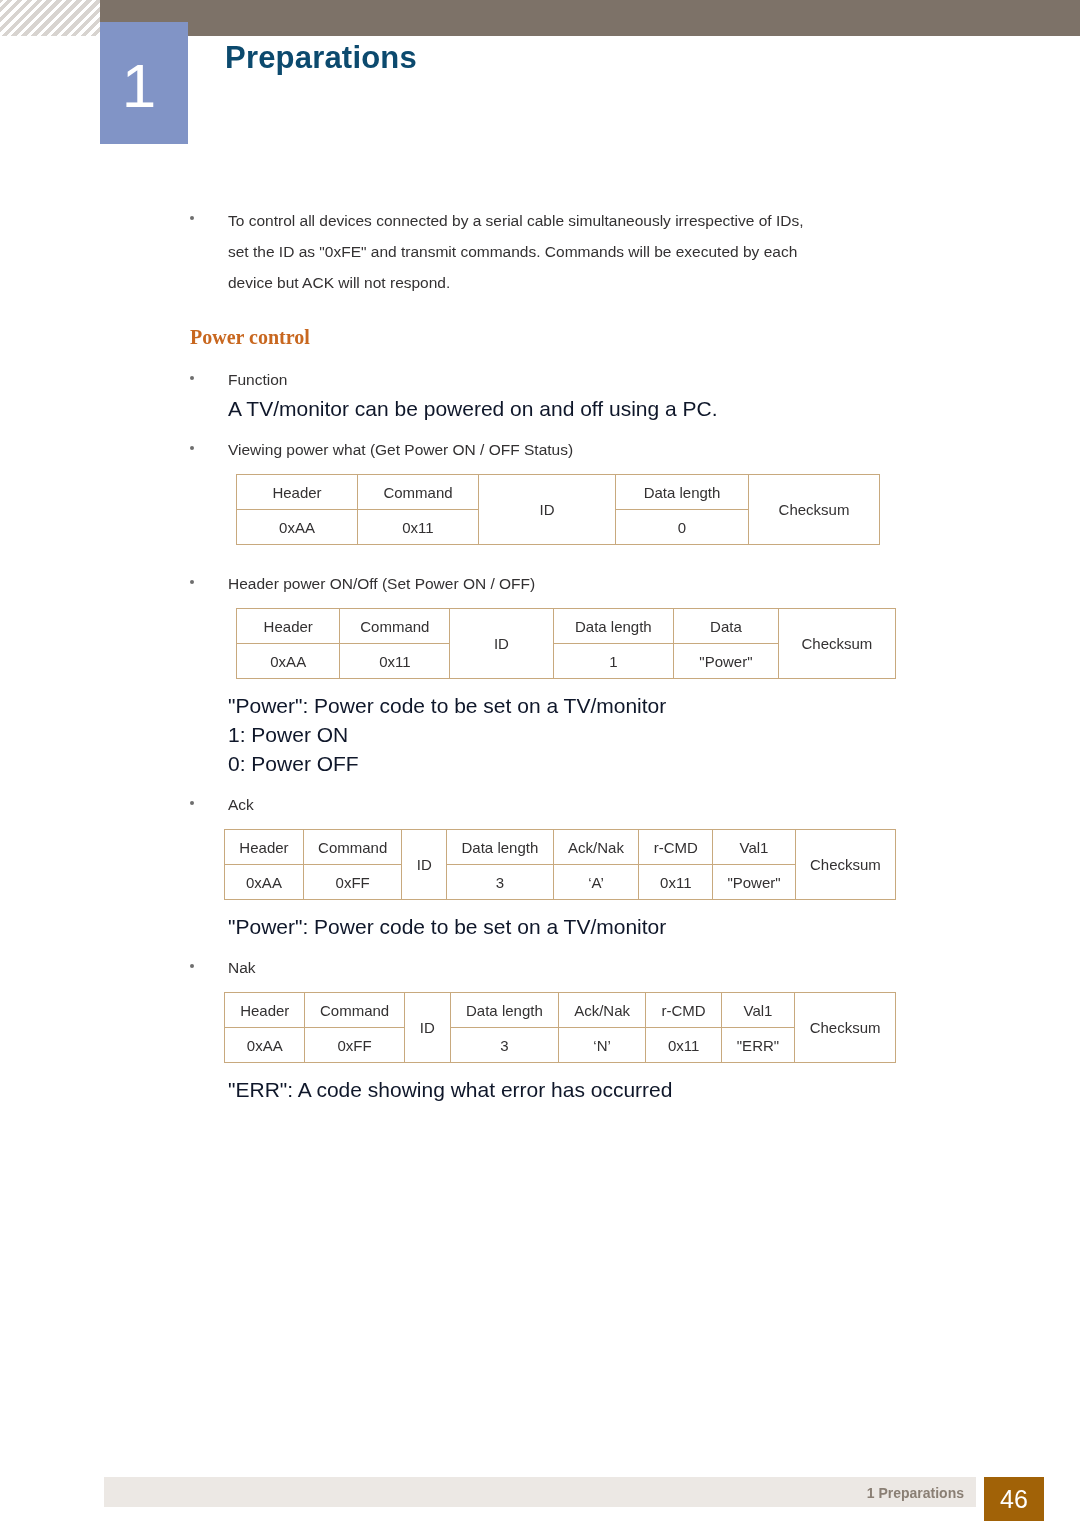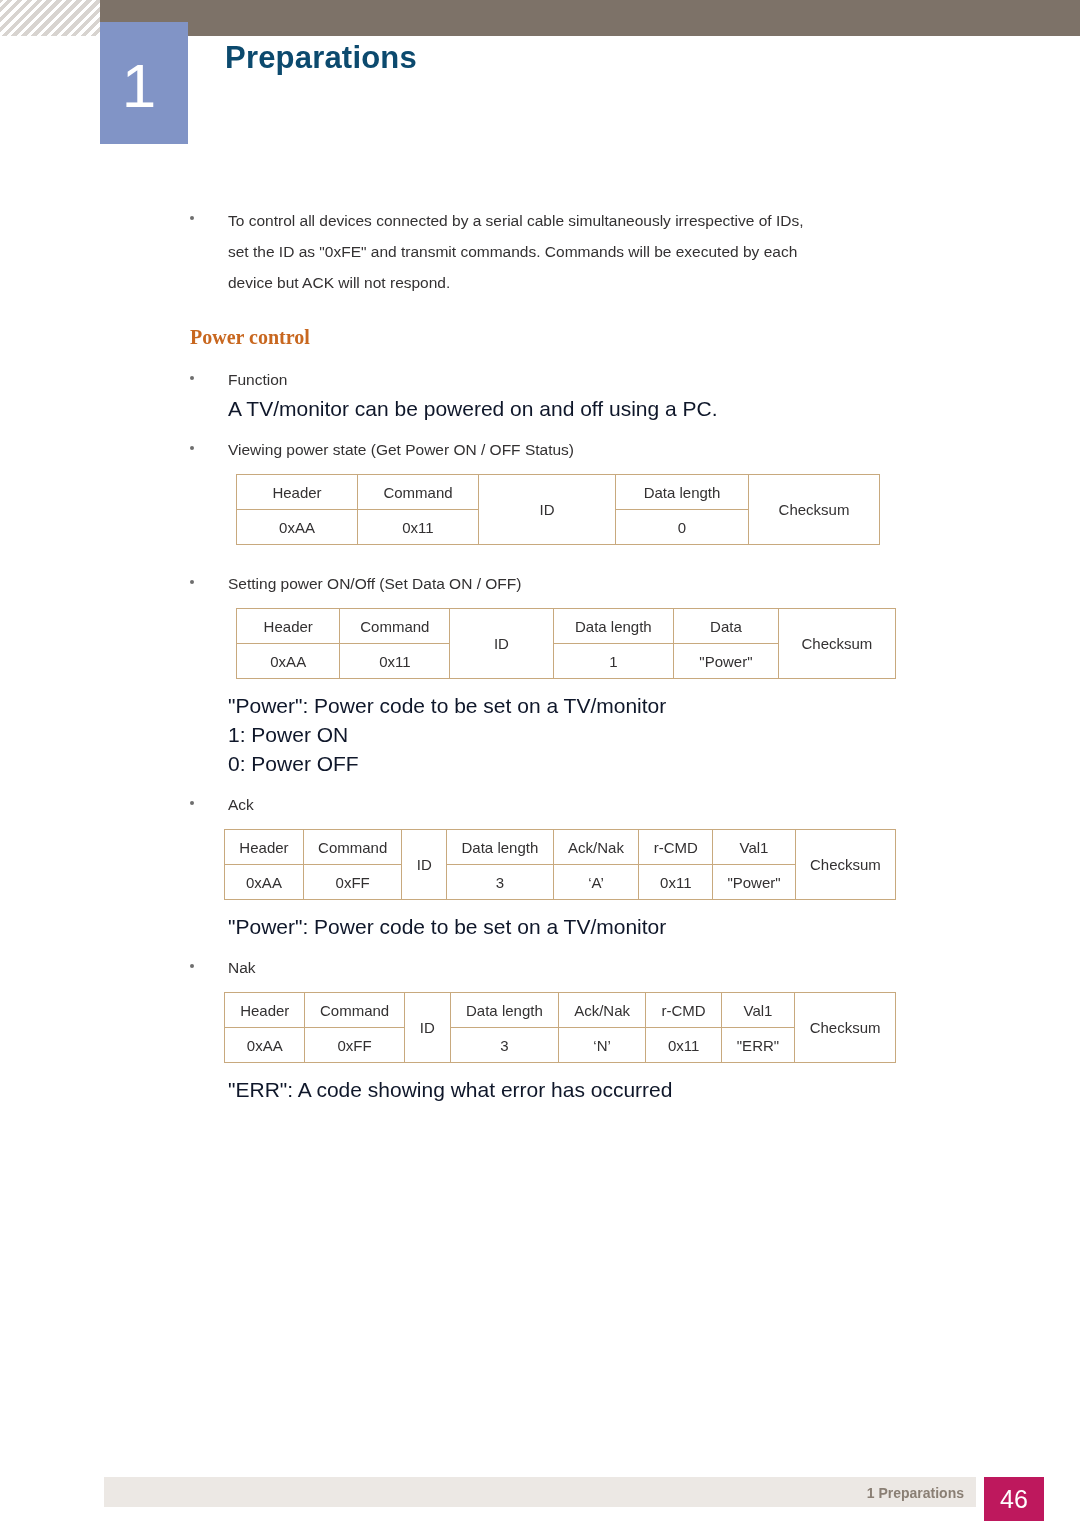--- a/index.html
+++ b/index.html
@@ -152,21 +152,21 @@
     font-size: 14px;
     color: #8a7f74;
     font-weight: bold;
   }
   .footer-page {
     position: absolute;
     right: 36px;
     top: 1477px;
     width: 60px;
     height: 44px;
-    background: #be185d;
+    background: #a16207;
     color: #ffffff;
     font-size: 25px;
     text-align: center;
     line-height: 44px;
   }
 </style>
 </head>
 <body>
 
 <div class="header-bar">
@@ -192,21 +192,21 @@
     <span class="dot"></span>
     <span>Function</span>
   </div>
 
   <div class="para">A TV/monitor can be powered on and off using a PC.</div>
 
   <div class="gap-sm"></div>
 
   <div class="bullet-row">
     <span class="dot"></span>
-    <span>Viewing power state (Get Power ON / OFF Status)</span>
+    <span>Viewing power what (Get Power ON / OFF Status)</span>
   </div>
 
   <table class="cmd-table">
     <tbody>
         <tr>
       <td style="width:104px">Header</td>
       <td style="width:104px">Command</td>
       <td class="span2" rowspan="2" style="width:120px">ID</td>
       <td style="width:116px">Data length</td>
       <td class="span2" rowspan="2" style="width:114px">Checksum</td>
@@ -216,21 +216,21 @@
       <td>0x11</td>
       <td>0</td>
     </tr>
   </tbody>
     </table>
 
   <div class="gap-sm"></div>
 
   <div class="bullet-row">
     <span class="dot"></span>
-    <span>Setting power ON/Off (Set Data ON / OFF)</span>
+    <span>Header power ON/Off (Set Power ON / OFF)</span>
   </div>
 
   <table class="cmd-table">
     <tbody>
         <tr>
       <td style="width:104px">Header</td>
       <td style="width:104px">Command</td>
       <td class="span2" rowspan="2" style="width:120px">ID</td>
       <td style="width:116px">Data length</td>
       <td style="width:104px">Data</td>

